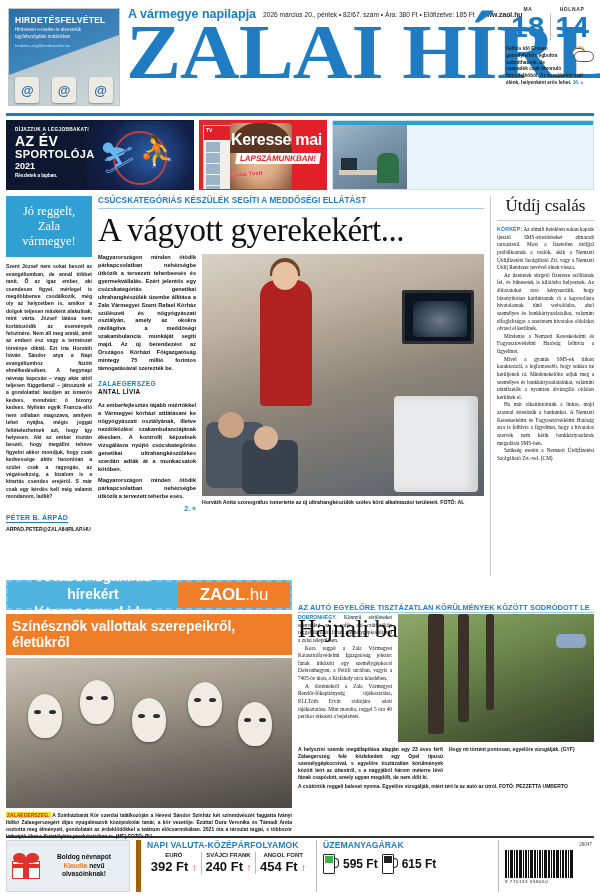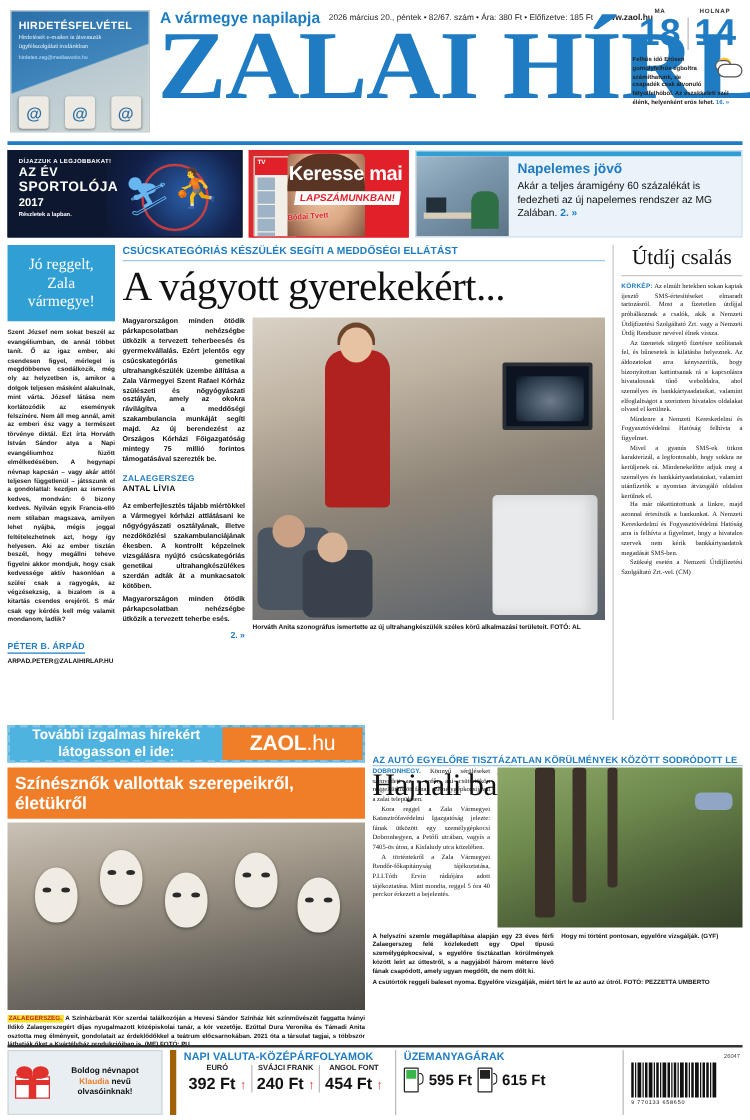--- a/index.html
+++ b/index.html
@@ -59,21 +59,21 @@
   .wx-page { color:#1f7cc2; }
 
   .rule-blue { height:3px; background:#1f7cc2; margin:1px 6px 0 6px; }
 
   
   .promos { display:flex; gap:5px; padding:4px 6px 4px 6px; height:78px; }
   .promo { position:relative; overflow:hidden; }
   .promo-sport { width:188px; background:#0d1830; border:1px solid #0d1830; }
   .ps-text { position:relative; z-index:2; padding:6px 0 0 8px; }
   .ps-kicker { color:#fff; font-size:4.8px; font-weight:bold; letter-spacing:.3px; }
-  .ps-t1 { color:#fff; font-weight:bold; font-size:10px; line-height:1.08; letter-spacing:.4px; margin-top:2px; }
+  .ps-t1 { color:#fff; font-weight:bold; font-size:14px; line-height:1.08; letter-spacing:.4px; margin-top:2px; }
   .ps-t2 { color:#fff; font-weight:bold; font-size:11px; line-height:1.08; letter-spacing:.4px;}
   .ps-year { color:#fff; font-weight:bold; font-size:9px; }
   .ps-sub { color:#fff; font-size:4.6px; font-weight:bold; margin-top:2px; }
   .ps-art { position:absolute; right:0; top:0; width:108px; height:100%;
     background: radial-gradient(circle at 60% 50%, #2a5fa8 0%, #12204a 60%, #0d1830 100%); }
   .ps-ring { position:absolute; right:26px; top:10px; width:54px; height:54px; border:2px solid #e0403a; border-radius:50%; opacity:.85; }
   .ps-fig { position:absolute; color:#67b6ef; font-size:30px; line-height:1; }
 
   .promo-tv { width:128px; background:#e2202a; border:1px solid #e2202a; }
   .tv-left { position:absolute; left:0; top:0; width:62px; height:100%; background:#d92b2f; }
@@ -141,21 +141,21 @@
 
   .col-right { width:104px; position:relative; padding-left:6px; border-left:1px solid #c8c8c8; }
   .cr-title { font-family:"Liberation Serif",serif; font-size:17px; color:#111; text-align:center; padding-bottom:4px; border-bottom:1px solid #c8c8c8;}
   .cr-body { margin-top:5px; font-family:"Liberation Serif",serif; font-size:5.3px; line-height:1.44; text-align:justify; color:#111; }
   .cr-body .lead-in { color:#1f7cc2; font-family:"Liberation Sans",sans-serif; font-weight:bold; font-size:5.2px; letter-spacing:.2px;}
   .cr-body p + p { margin-top:0; text-indent:7px; }
 
   
   .zaol-row { display:flex; padding:4px 6px 0 6px; gap:6px; align-items:stretch; height:34px; }
   .zaol-bar { width:286px; display:flex; border:2px dashed #7fc4e8; background:#4fb3e0; }
-  .zaol-l { flex:1; color:#fff; font-weight:bold; font-size:11px; line-height:1.28; display:flex; align-items:center; justify-content:center; text-align:center; padding:0 4px;}
+  .zaol-l { flex:1; color:#fff; font-weight:bold; font-size:14px; line-height:1.28; display:flex; align-items:center; justify-content:center; text-align:center; padding:0 4px;}
   .zaol-r { width:112px; background:#f07d28; color:#fff; display:flex; align-items:center; justify-content:center;
             font-weight:bold; font-size:17px; letter-spacing:-.2px; }
   .zaol-r .dot { font-weight:normal; }
   .acc-kicker { flex:1; color:#1f7cc2; font-weight:bold; font-size:7.4px; letter-spacing:.1px; padding-top:2px; border-bottom:1px solid #9ecbe6; align-self:flex-start; width:100%;}
   .acc-col { flex:1;margin-top:21px; }
   .acc-head { font-family:"Liberation Serif",serif; font-size:25px; line-height:1.05; color:#111; margin-top:3px; letter-spacing:-.4px;}
 
   
   .bottom { display:flex; padding:4px 6px 0 6px; gap:6px; height:232px; }
   .bl { width:286px; }
@@ -271,21 +271,21 @@
     <div class="promo promo-sport">
       <div class="ps-art">
         <span class="ps-ring"></span>
         <span class="ps-fig" style="left:14px;top:22px;">⛷</span>
         <span class="ps-fig" style="left:54px;top:16px;">⛹</span>
       </div>
       <div class="ps-text">
         <div class="ps-kicker">DÍJAZZUK A LEGJOBBAKAT!</div>
         <div class="ps-t1">AZ ÉV</div>
         <div class="ps-t2">SPORTOLÓJA</div>
-        <div class="ps-year">2017</div>
+        <div class="ps-year">2021</div>
         <div class="ps-sub">Részletek a lapban.</div>
       </div>
     </div>
 
     <div class="promo promo-tv">
       <div class="tv-left"></div>
       <div class="tv-mag">
         <div class="tv-mag-top">TV</div>
         <div class="tv-mag-grid">
             <i></i>
@@ -301,27 +301,20 @@
       <div class="tv-keresse">Keresse mai</div>
       <div class="tv-ribbon">LAPSZÁMUNKBAN!</div>
     </div>
 
     <div class="promo promo-solar">
       <div class="solar-top"></div>
       <div class="solar-img">
         <span class="desk"></span>
           <span class="pc"></span>
           <span class="person"></span>
-      </div>
-      <div class="solar-txt">
-        <div class="solar-title">Napelemes jövő</div>
-        <div class="solar-body">
-          <span>Akár a teljes áramigény 60 százalékát is fedezheti az új napelemes rendszer az MG Zalában.</span>
-          <span class="pg">2. »</span>
-        </div>
       </div>
     </div>
   </div>
 
   <div class="main">
 
     <div class="col-left">
       <div class="greet-box">
         <div class="g1">Jó reggelt,</div>
         <div class="g2">Zala vármegye!</div>

